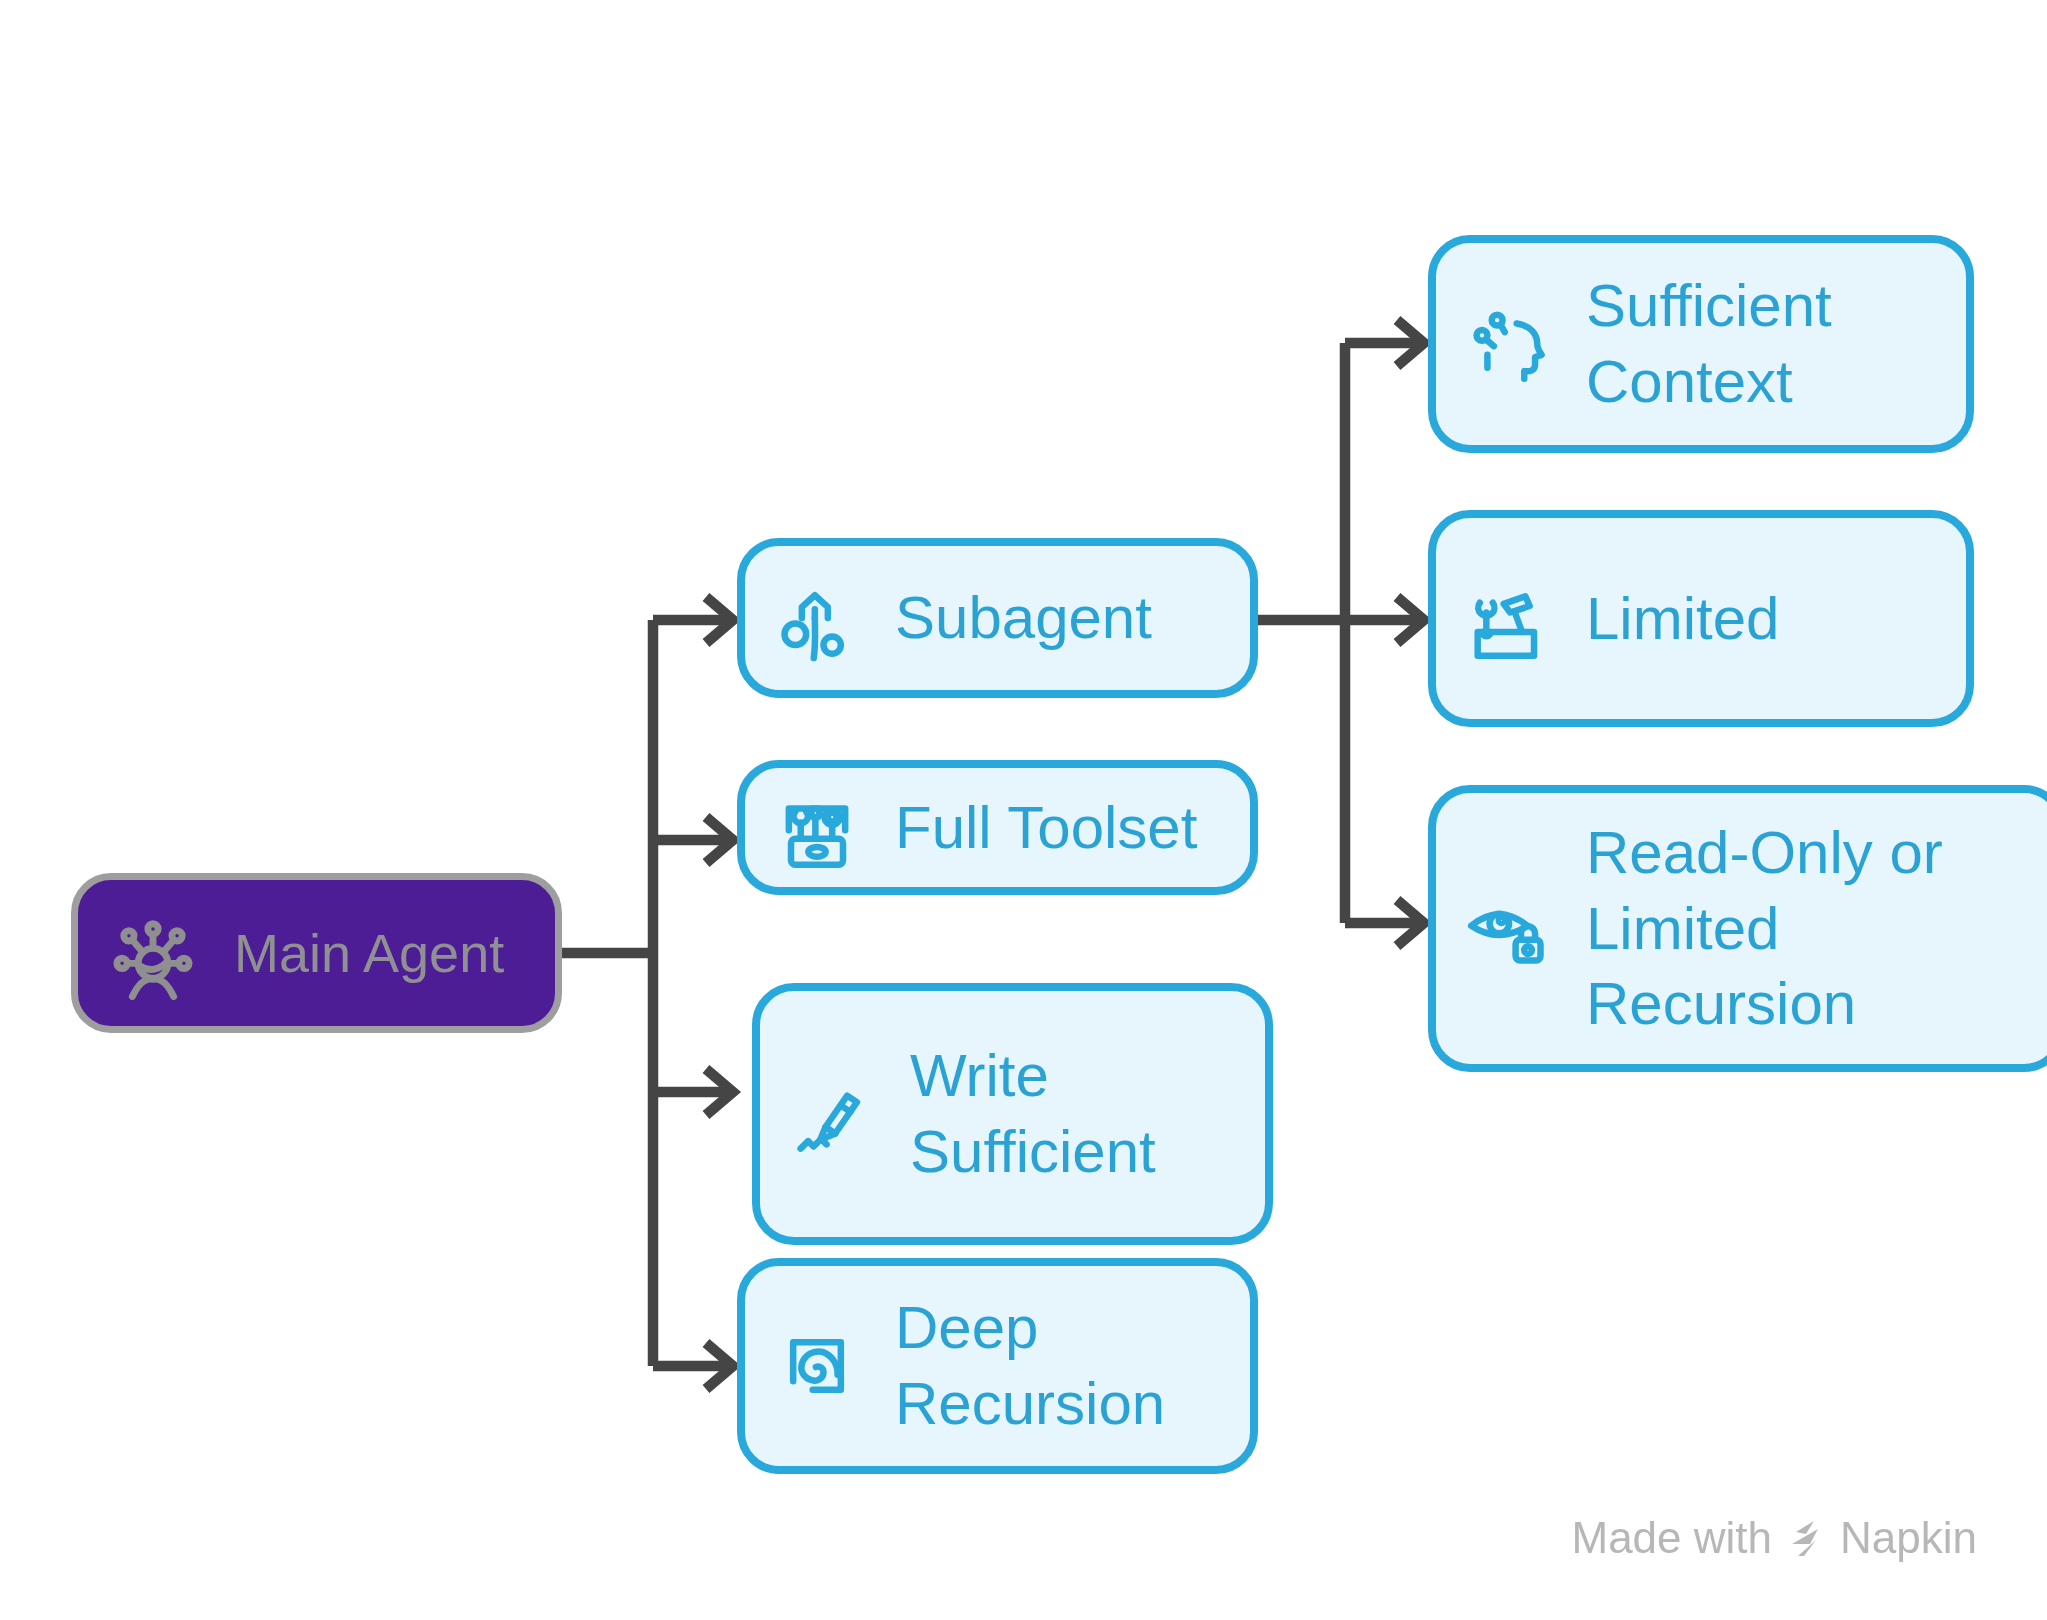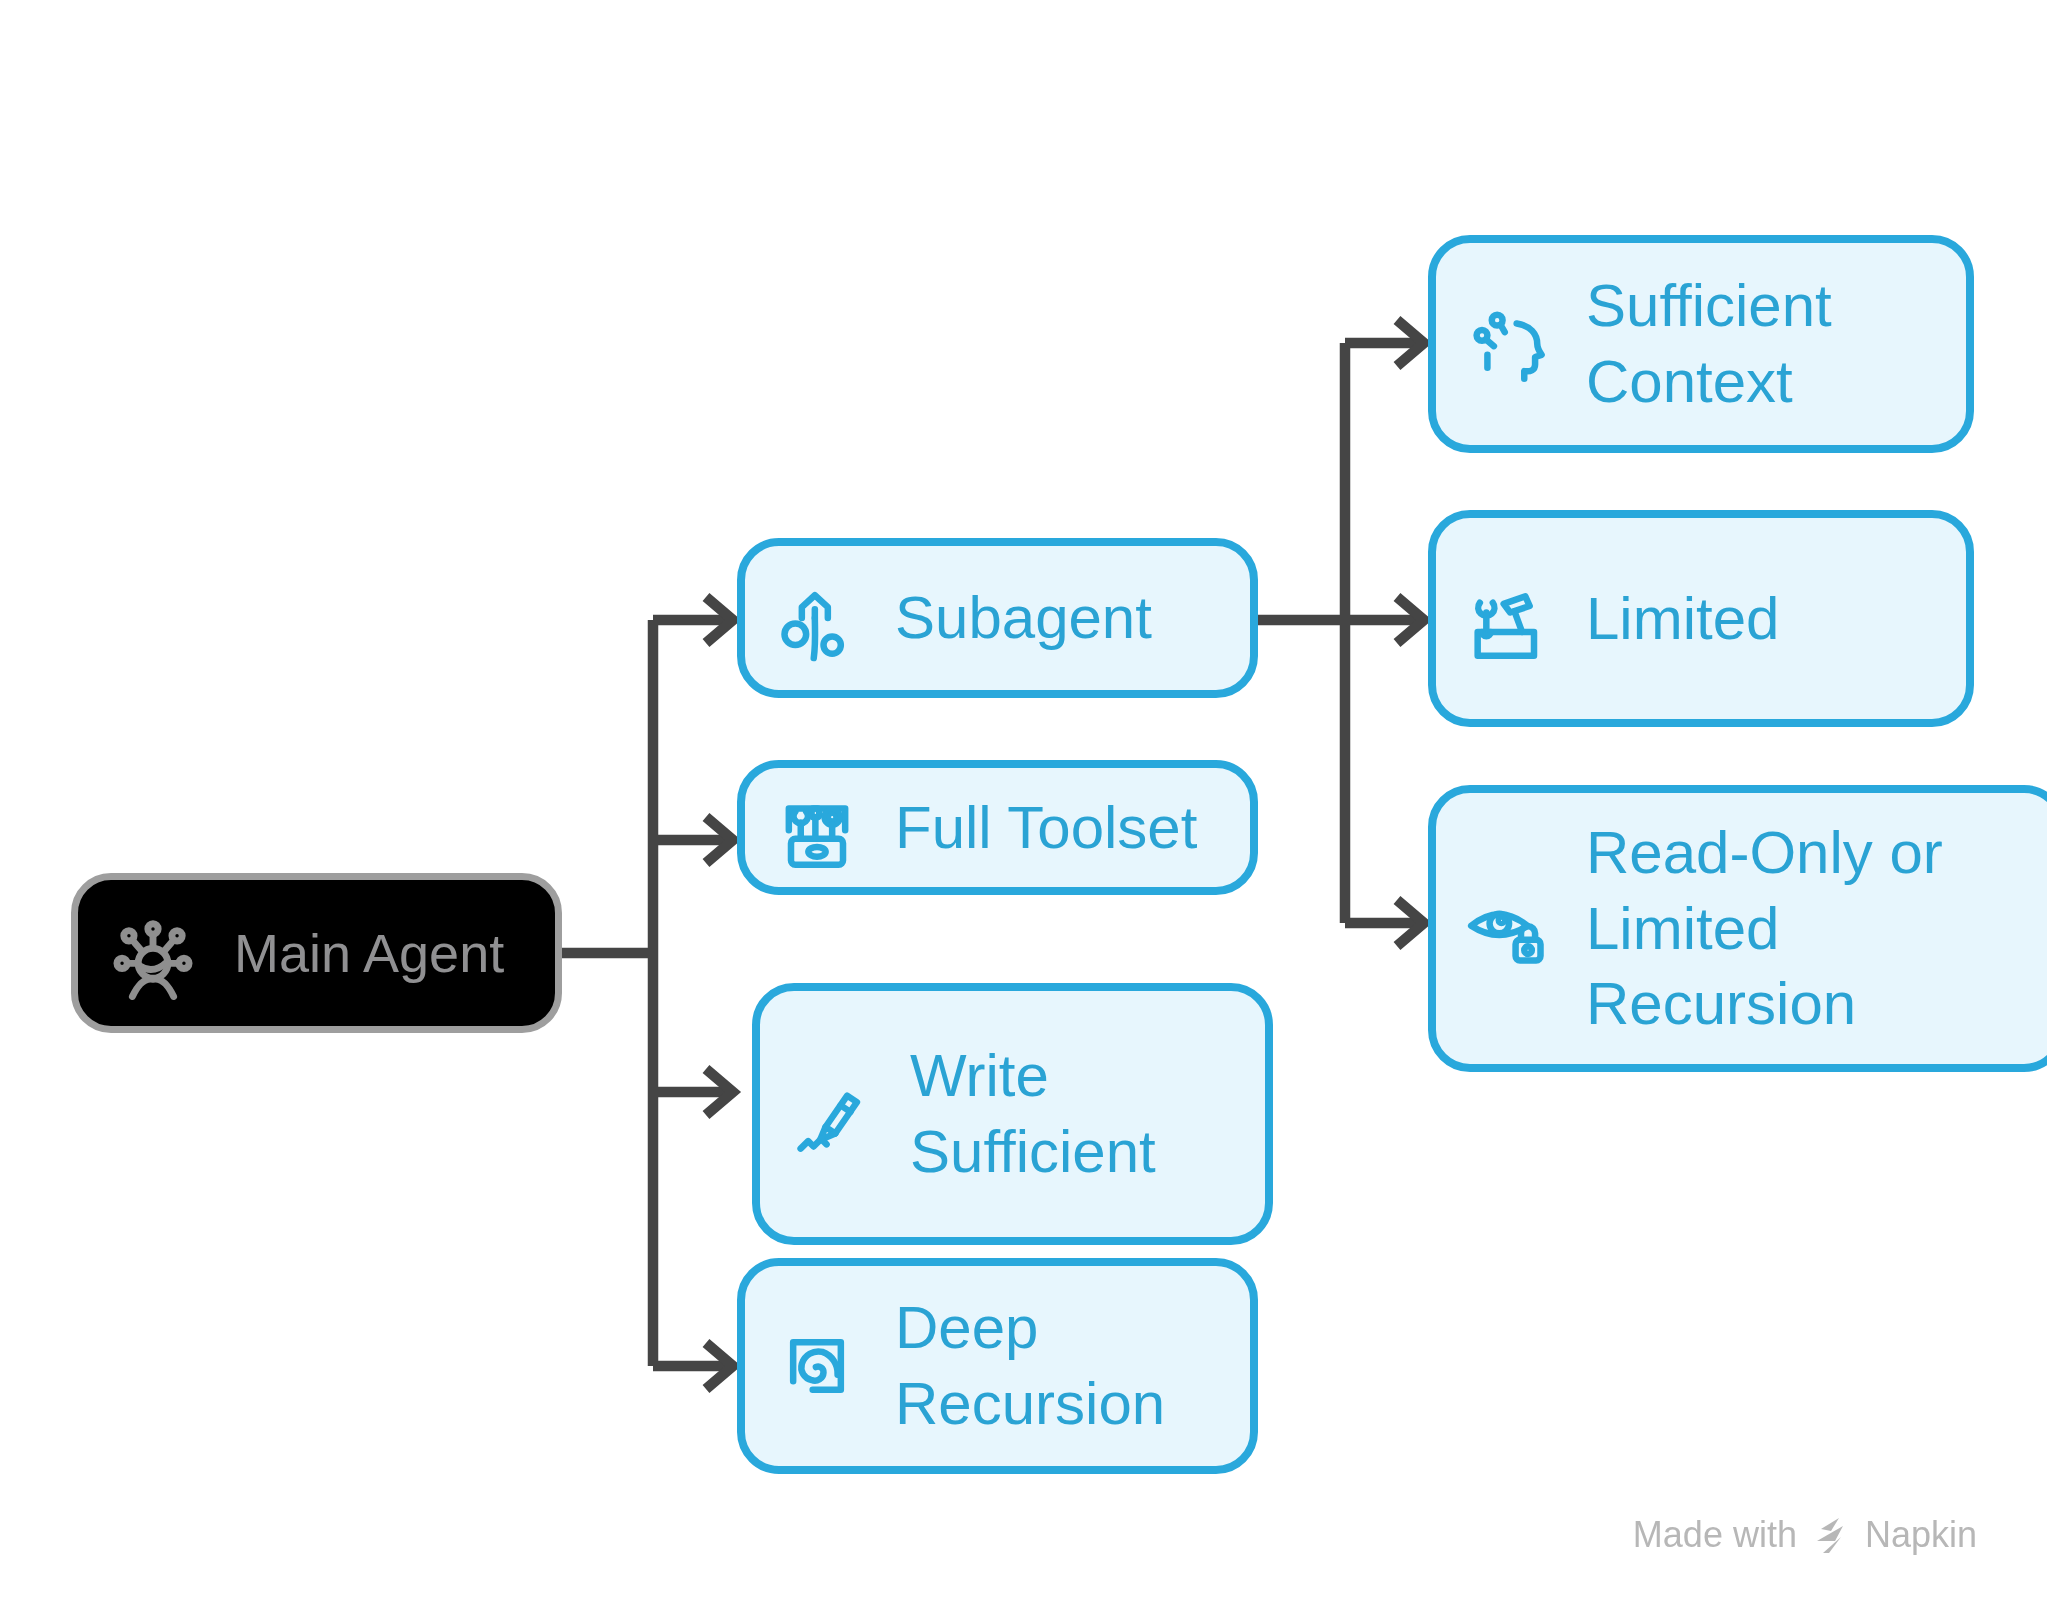--- a/index.html
+++ b/index.html
@@ -20,38 +20,38 @@
     padding-left:20px;padding-right:24px;
     gap:26px;
   }
   .node.blue{
     background:#E7F6FD;
     border:8px solid #29A8DC;
     border-radius:42px;
     color:#2AA3D4;
   }
   .node.gray{
-    background:#000000;
+    background:#4c1d95;
     border:7px solid #9E9E9E;
     border-radius:40px;
     color:#909092;
   }
   .node .ic{flex:0 0 auto;}
   .node.blue .ic{width:104px;height:104px;stroke:#29A8DC;}
   .node.gray .ic{width:110px;height:110px;stroke:#8F8F8F;}
   .ic{fill:none;stroke-width:6;stroke-linecap:round;stroke-linejoin:round;}
   .lbl{font-size:60px;line-height:1.26;font-weight:400;}
   .node.gray .lbl{font-size:54px;}
   .lbl span{display:block;white-space:nowrap;}
   .lbl span:empty{display:none;}
   .watermark{
     position:absolute;
     top:1513px;right:70px;
     display:flex;align-items:center;gap:12px;
-    color:#B7B7B7;font-size:36px;
+    color:#B7B7B7;font-size:44px;
   }
   .watermark .wlogo{width:44px;height:44px;}
   .watermark .wlogo path{fill:#B7B7B7;stroke:none;}
 </style>
 </head>
 <body>
 
 <div class="canvas">
 
   <svg class="edges" viewBox="0 0 2047 1620">

